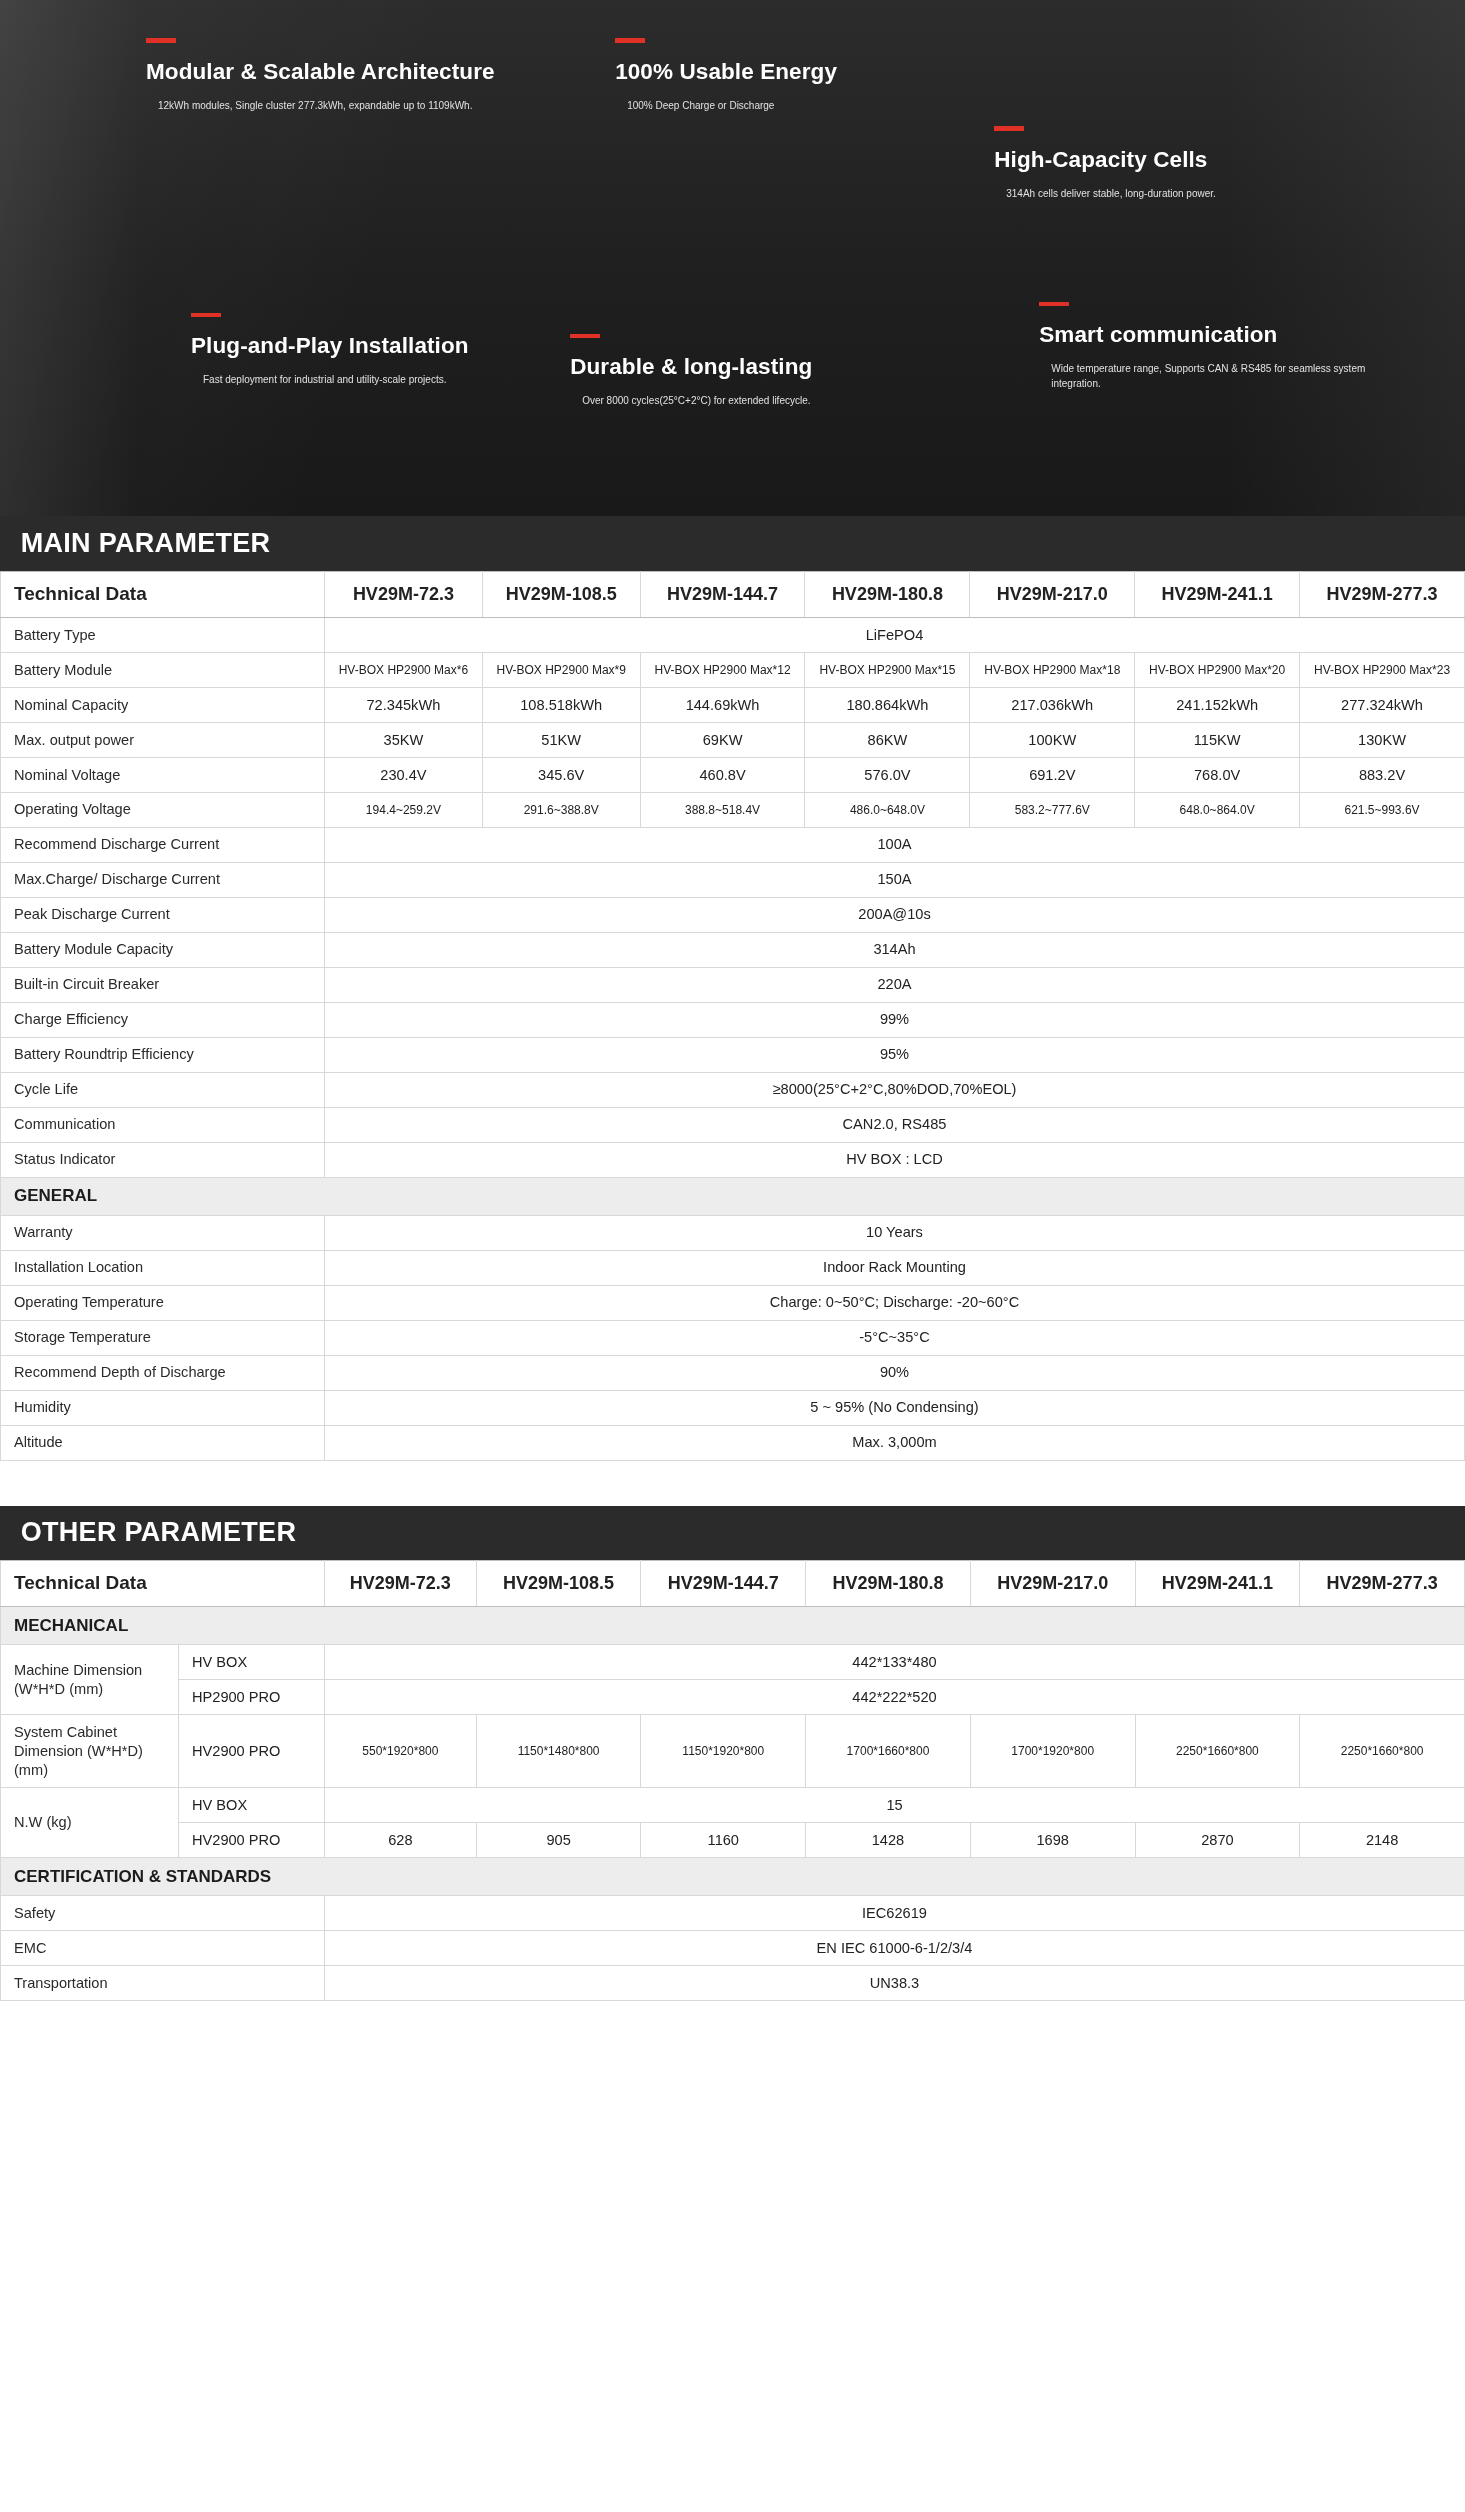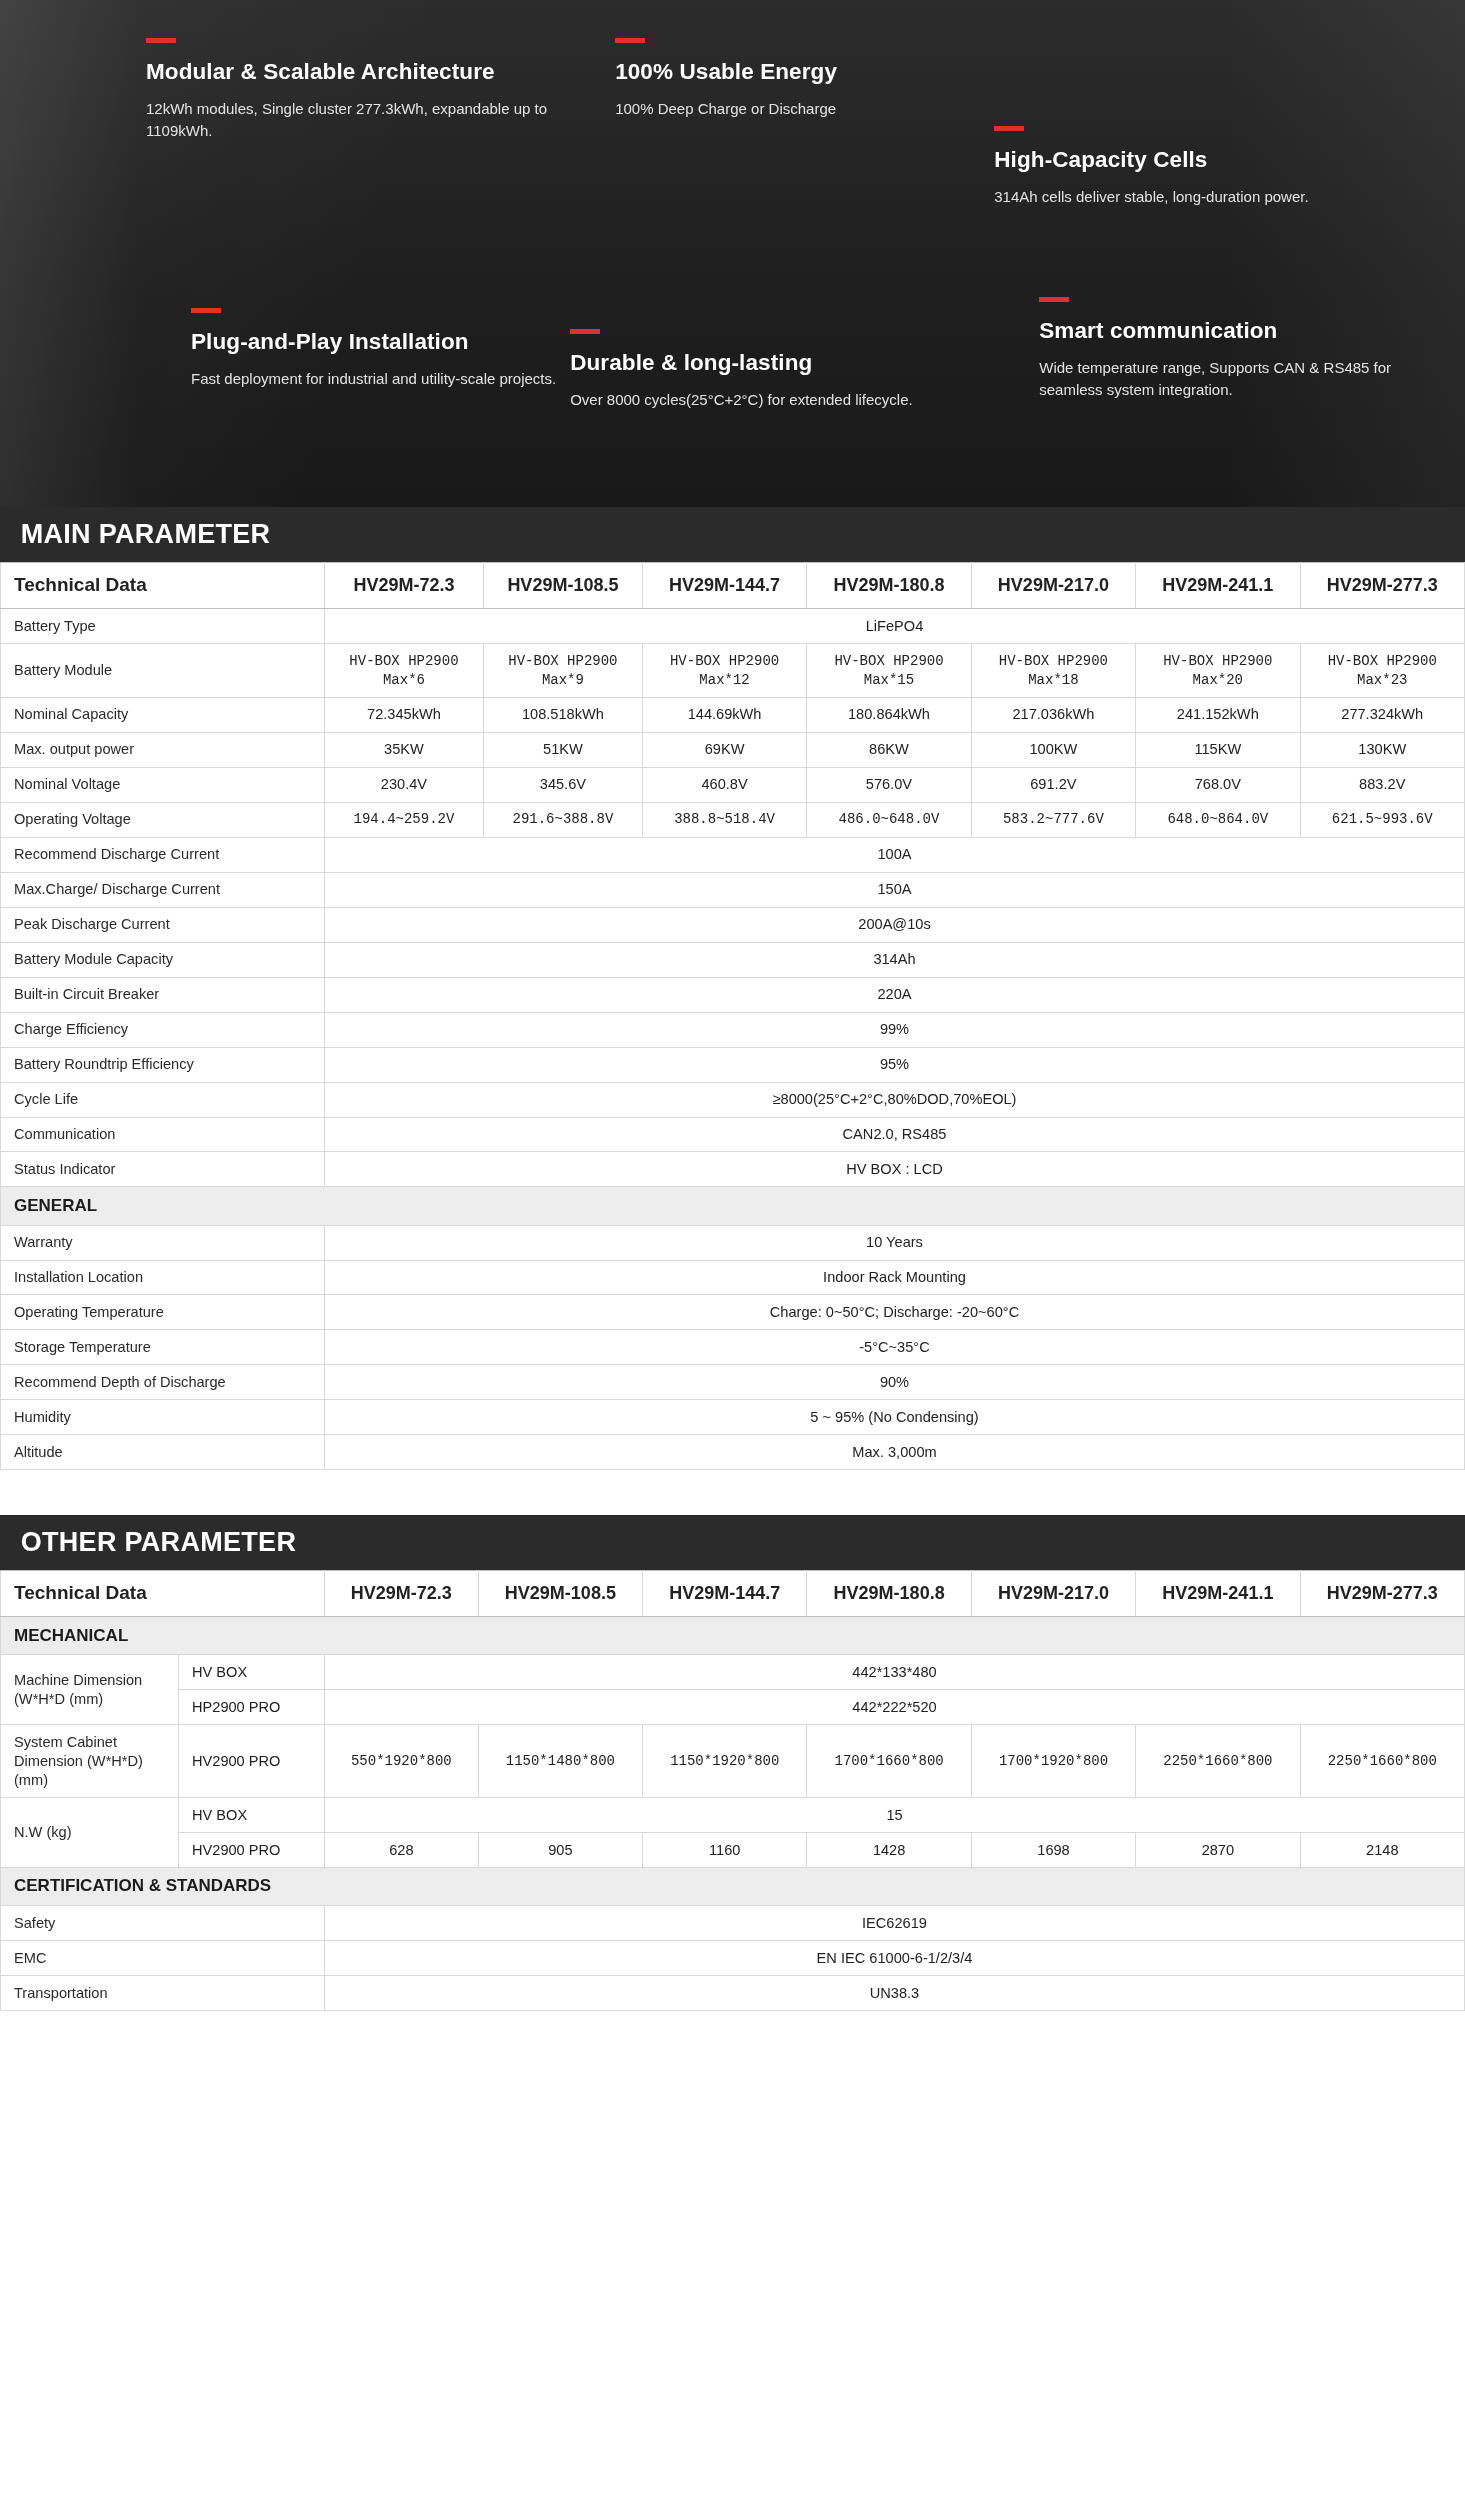--- a/index.html
+++ b/index.html
@@ -62,22 +62,22 @@
     margin-bottom: 16px;
   }
   .feature h3 {
     margin: 0 0 13px 0;
     font-size: 22.5px;
     font-weight: bold;
     letter-spacing: 0.1px;
     color: #ffffff;
   }
   .feature p {
-    margin: 0;
-    font-size: 15px;
+    margin: 12px;
+    font-size: 10px;
     line-height: 1.5;
     color: #e2e2e2;
     max-width: 526px;
   }
   
   .feat-0 { padding-top: 0px; }
   .feat-1 { padding-top: 0px; }
   .feat-2 { padding-top: 88px; }
   .feat-3 { padding-top: 47px; }
   .feat-4 { padding-top: 68px; }
@@ -129,21 +129,21 @@
     color: #2a2a2a;
   }
   tr.group td {
     background: #ededed;
     text-align: left;
     font-weight: bold;
     font-size: 17px;
     padding-left: 13px;
     color: #1c1c1c;
   }
-  .small-wrap { font-size: 14px; line-height: 1.35; font-family: Liberation Mono, monospace; }
+  .small-wrap { font-size: 12px; line-height: 1.35; }
   .tbl-wrap { padding: 0 0 0 0; }
   .spacer { height: 45px; }
   .bottom-pad { height: 24.4px; }
 
   td.sub { text-align: left; padding-left: 13px; }
 </style>
 </head>
 <body>
 
 <div class="page">

